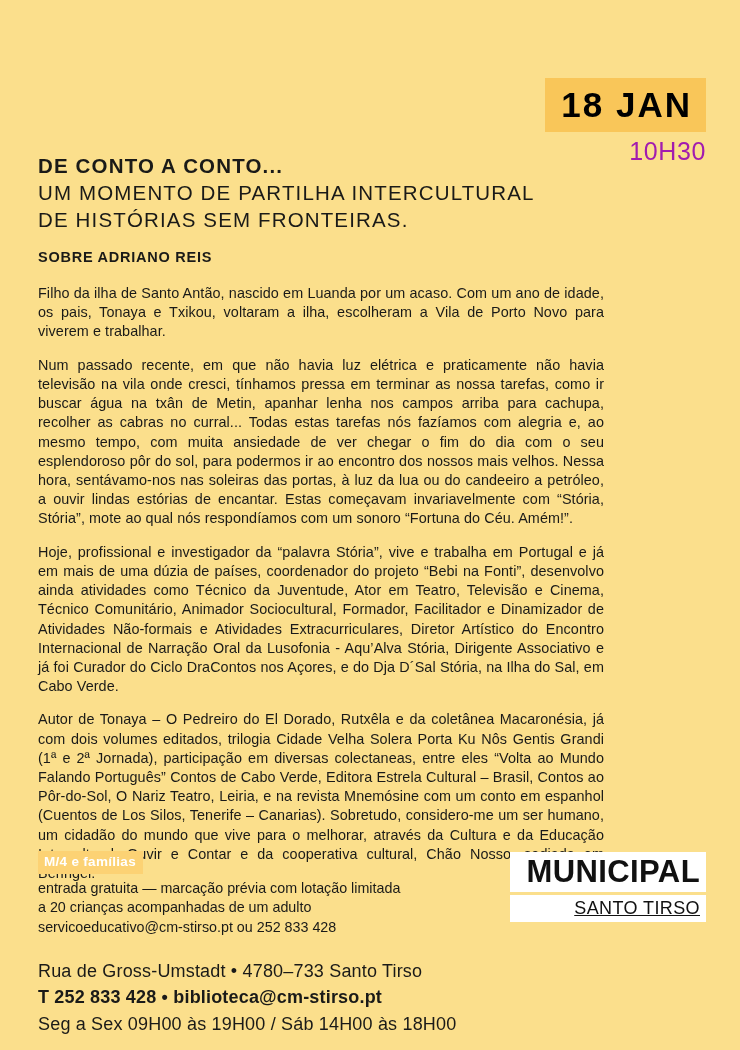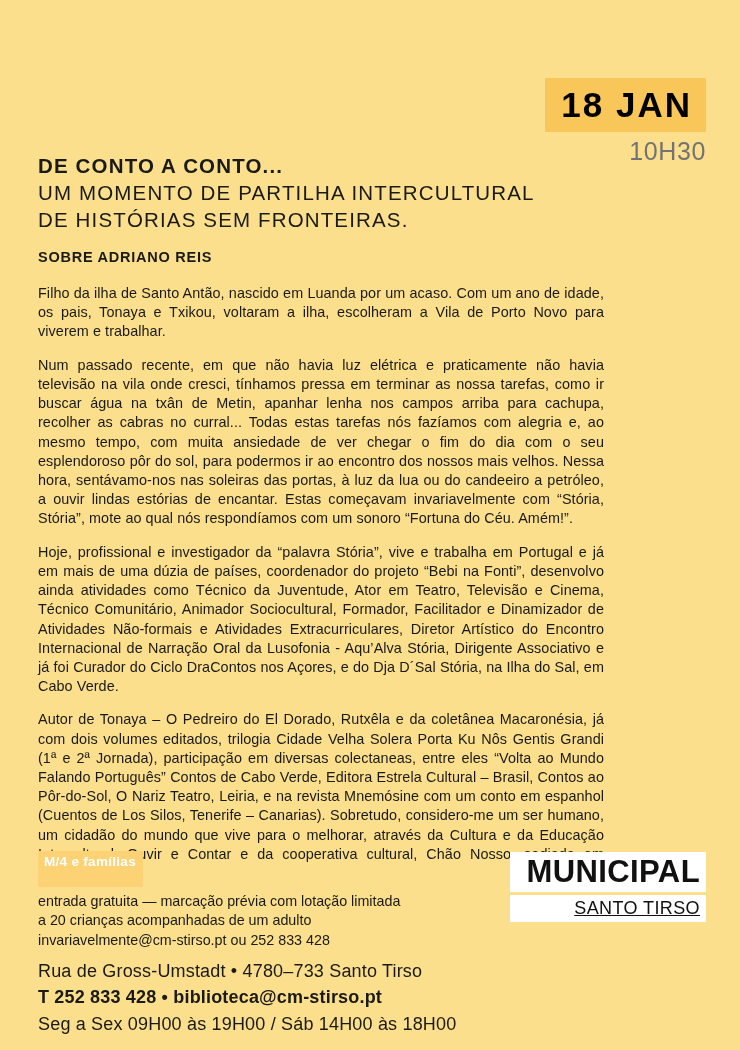--- a/index.html
+++ b/index.html
@@ -38,21 +38,21 @@
     font-weight: 700;
     font-size: 35px;
     letter-spacing: 2.0px;
     line-height: 1;
     padding: 9px 14px 10px 16px;
   }
   .date-time {
     margin-top: 7px;
     font-size: 25px;
     letter-spacing: 0.6px;
-    color: #737373;
+    color: #a21caf;
     font-weight: 400;
     line-height: 1;
   }
 
   
   .titles {
     position: absolute;
     left: 38px;
     top: 152px;
     width: 560px;
@@ -114,21 +114,21 @@
     width: 440px;
   }
   .age-badge {
     display: inline-block;
     background: #fcd274;
     color: #ffffff;
     font-weight: 700;
     font-size: 13.5px;
     letter-spacing: 0.3px;
     line-height: 1;
-    padding: 4px 7px 18px 6px;
+    padding: 4px 7px 5px 6px;
     margin-bottom: 5px;
   }
   .info-line {
     font-size: 14.3px;
     line-height: 1.38;
   }
   .info-line b {
     font-weight: 400;
   }
 
@@ -194,21 +194,21 @@
     <p>Autor de Tonaya – O Pedreiro do El Dorado, Rutxêla e da coletânea Macaronésia, já com dois volumes editados, trilogia Cidade Velha Solera Porta Ku Nôs Gentis Grandi (1ª e 2ª Jornada), participação em diversas colectaneas, entre eles “Volta ao Mundo Falando Português” Contos de Cabo Verde, Editora Estrela Cultural – Brasil, Contos ao Pôr-do-Sol, O Nariz Teatro, Leiria, e na revista Mnemósine com um conto em espanhol (Cuentos de Los Silos, Tenerife – Canarias). Sobretudo, considero-me um ser humano, um cidadão do mundo que vive para o melhorar, através da Cultura e da Educação Intercultural. Ouvir e Contar e da cooperativa cultural, Chão Nosso, sediada em Beringel.</p>
   </div>
 
   <div class="footer-info">
     <div class="age-badge">M/4 e famílias</div>
     <div class="info-line">
       <b>entrada gratuita</b><span> — marcação prévia com lotação limitada</span>
     </div>
     <div class="info-line">a 20 crianças acompanhadas de um adulto</div>
     <div class="info-line">
-      <b>invariavelmente@cm-stirso.pt</b><span> ou </span><b>252 833 428</b>
+      <b>servicoeducativo@cm-stirso.pt</b><span> ou </span><b>252 833 428</b>
     </div>
   </div>
 
   <div class="logo">
     <span class="logo-line l2">MUNICIPAL</span>
     <span class="logo-line l3">SANTO TIRSO</span>
   </div>
 
   <div class="address">
     <div class="address-line">Rua de Gross-Umstadt • 4780–733 Santo Tirso</div>

